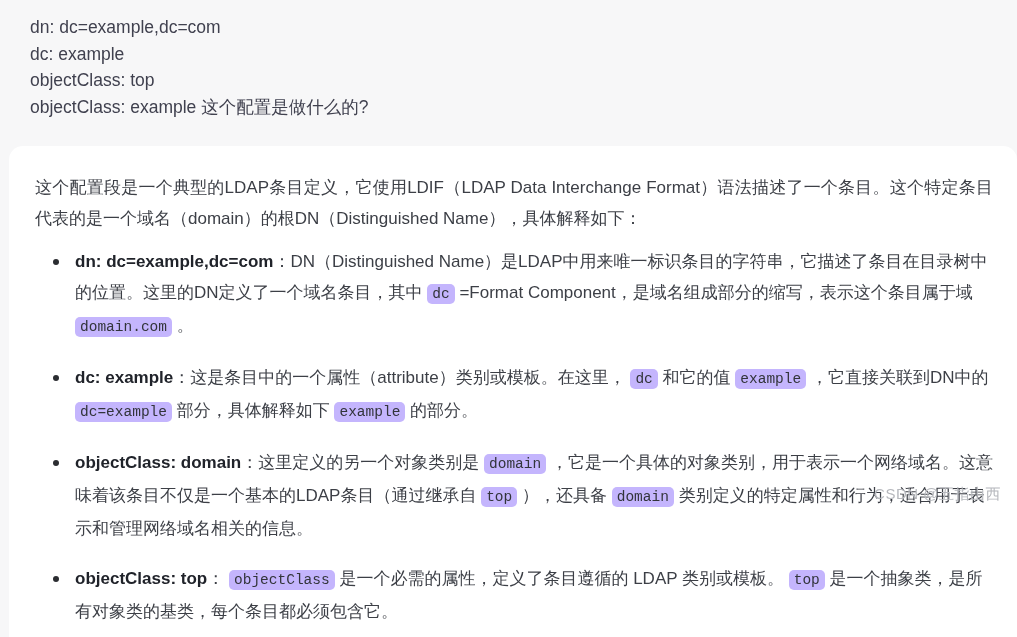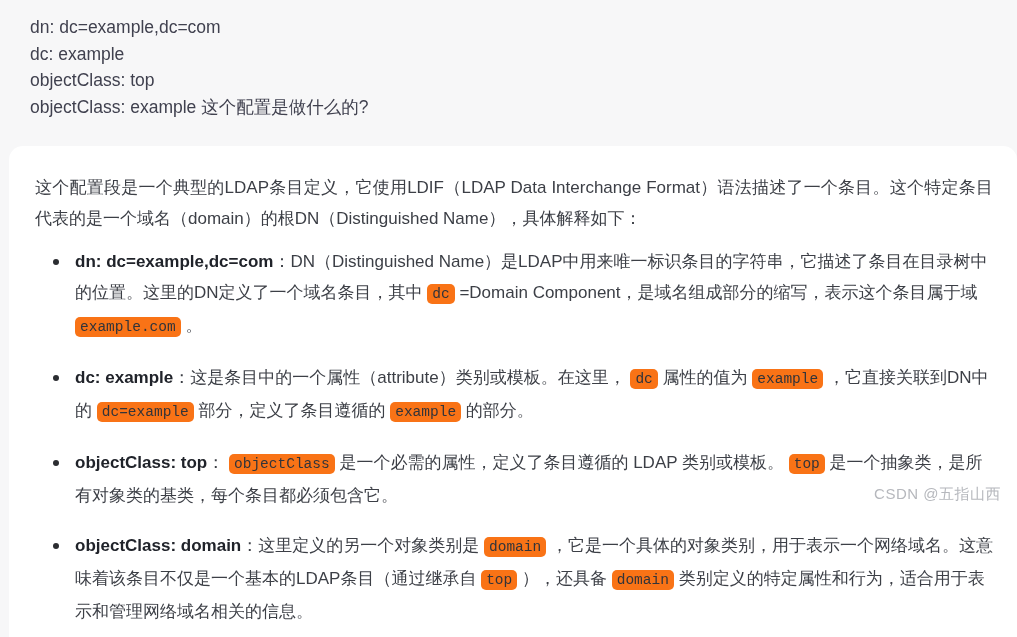--- a/index.html
+++ b/index.html
@@ -81,21 +81,21 @@
     border-radius: 50%;
     background: #2b2d31;
   }
   .lead {
     font-weight: bold;
     color: #20232a;
   }
   code.inline {
     font-family: "Liberation Mono", "DejaVu Sans Mono", monospace;
     font-size: 14.5px;
-    background: #f97316;
+    background: #c4b5fd;
     border-radius: 5px;
     padding: 2px 5px;
     color: #32343a;
     white-space: nowrap;
   }
 
   
   .watermark {
     position: absolute;
     right: 16px;
@@ -120,33 +120,33 @@
   </div>
 
   <div class="answer-card">
     <div class="answer-body">
 
       <p class="intro-para">这个配置段是一个典型的LDAP条目定义，它使用LDIF（LDAP Data Interchange Format）语法描述了一个条目。这个特定条目代表的是一个域名（domain）的根DN（Distinguished Name），具体解释如下：</p>
 
       <ul class="bullets">
 
         <li>
-          <span class="lead">dn: dc=example,dc=com</span><span>：DN（Distinguished Name）是LDAP中用来唯一标识条目的字符串，它描述了条目在目录树中的位置。这里的DN定义了一个域名条目，其中 </span><code class="inline">dc</code><span> =Domain Component，是域名组成部分的缩写，表示这个条目属于域 </span><code class="inline">example.com</code><span> 。</span>
+          <span class="lead">dn: dc=example,dc=com</span><span>：DN（Distinguished Name）是LDAP中用来唯一标识条目的字符串，它描述了条目在目录树中的位置。这里的DN定义了一个域名条目，其中 </span><code class="inline">dc</code><span> =Format Component，是域名组成部分的缩写，表示这个条目属于域 </span><code class="inline">domain.com</code><span> 。</span>
         </li>
 
         <li>
-          <span class="lead">dc: example</span><span>：这是条目中的一个属性（attribute）类别或模板。在这里， </span><code class="inline">dc</code><span> 属性的值为 </span><code class="inline">example</code><span> ，它直接关联到DN中的 </span><code class="inline">dc=example</code><span> 部分，定义了条目遵循的 </span><code class="inline">example</code><span> 的部分。</span>
+          <span class="lead">dc: example</span><span>：这是条目中的一个属性（attribute）类别或模板。在这里， </span><code class="inline">dc</code><span> 和它的值 </span><code class="inline">example</code><span> ，它直接关联到DN中的 </span><code class="inline">dc=example</code><span> 部分，具体解释如下 </span><code class="inline">example</code><span> 的部分。</span>
+        </li>
+
+        <li>
+          <span class="lead">objectClass: domain</span><span>：这里定义的另一个对象类别是 </span><code class="inline">domain</code><span> ，它是一个具体的对象类别，用于表示一个网络域名。这意味着该条目不仅是一个基本的LDAP条目（通过继承自 </span><code class="inline">top</code><span> ），还具备 </span><code class="inline">domain</code><span> 类别定义的特定属性和行为，适合用于表示和管理网络域名相关的信息。</span>
         </li>
 
         <li>
           <span class="lead">objectClass: top</span><span>： </span><code class="inline">objectClass</code><span> 是一个必需的属性，定义了条目遵循的 LDAP 类别或模板。 </span><code class="inline">top</code><span> 是一个抽象类，是所有对象类的基类，每个条目都必须包含它。</span>
-        </li>
-
-        <li>
-          <span class="lead">objectClass: domain</span><span>：这里定义的另一个对象类别是 </span><code class="inline">domain</code><span> ，它是一个具体的对象类别，用于表示一个网络域名。这意味着该条目不仅是一个基本的LDAP条目（通过继承自 </span><code class="inline">top</code><span> ），还具备 </span><code class="inline">domain</code><span> 类别定义的特定属性和行为，适合用于表示和管理网络域名相关的信息。</span>
         </li>
 
       </ul>
     </div>
   </div>
 
   <div class="watermark">CSDN @五指山西</div>
 
 </div>
 

